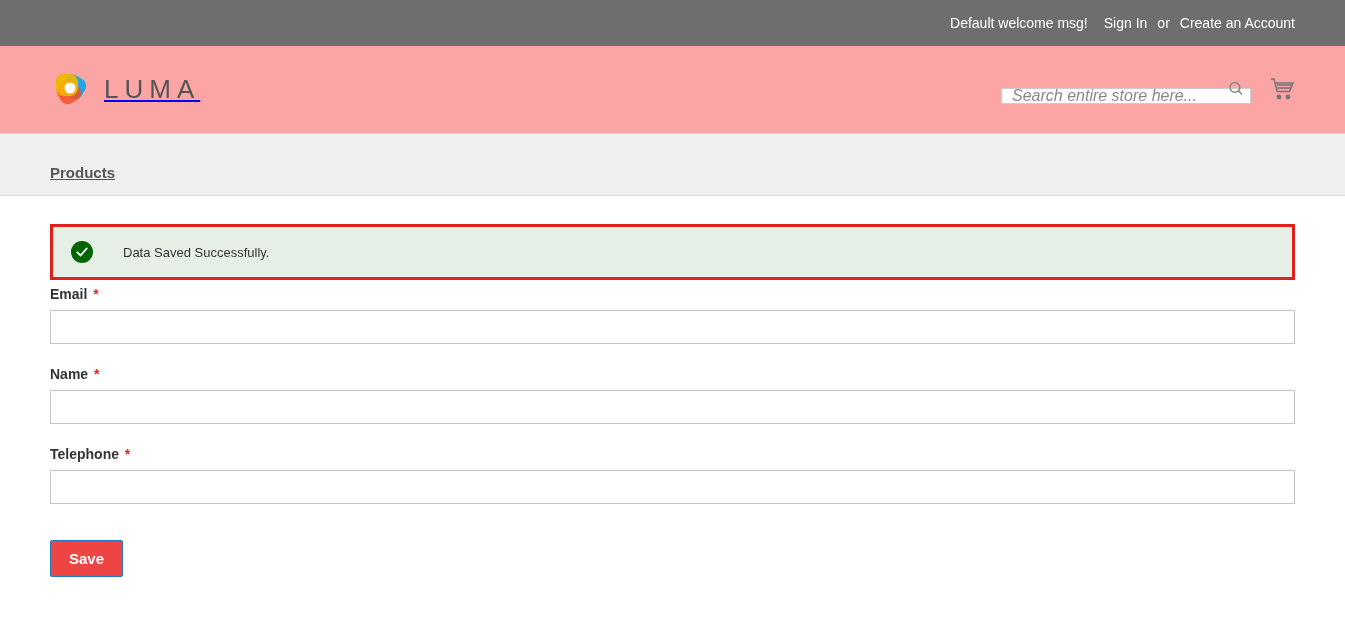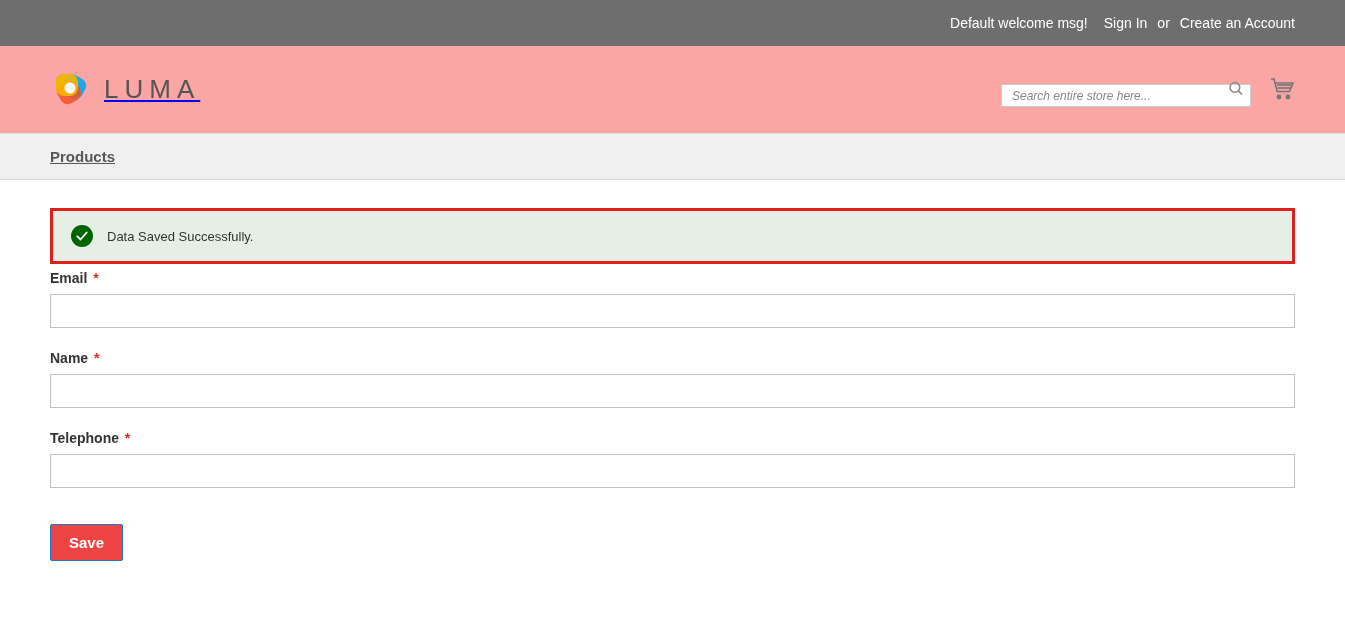--- a/index.html
+++ b/index.html
@@ -42,24 +42,24 @@
     letter-spacing: 6px;
     color: #555;
   }
   .header-right { display: flex; align-items: center; gap: 18px; }
   .search-wrap {
     position: relative;
     width: 250px;
   }
   .search-wrap input {
     width: 100%;
-    height: 23px;
+    height: 16px;
     border: 1px solid #ccc;
     padding: 0 34px 0 10px;
-    font-size: 12px;
+    font-size: 16px;
     color: #333;
     margin-top: 12px;
   }
   .search-wrap input::placeholder { color: #888; font-style: italic; }
   .search-wrap .search-btn {
     position: absolute;
     right: 6px; top: 50%;
     transform: translateY(-50%);
     background: none; border: none; padding: 0;
     cursor: pointer;
@@ -73,37 +73,38 @@
     border-top: 1px solid #ddd;
     border-bottom: 1px solid #ddd;
     padding: 0 50px;
   }
   .nav-bar .nav-item {
     display: inline-block;
     padding: 14px 0;
     font-size: 15px;
     font-weight: 700;
     color: #575757;
+    margin-top: 16px;
   }
 
   
   .columns { padding: 0 50px; }
 
   
   .message-highlight {
     border: 3px solid #e0201b;
     margin-top: 28px;
     margin-bottom: 6px;
   }
   .message-success {
     background: #e5efe5;
     padding: 14px 18px 14px 18px;
     display: flex;
     align-items: center;
-    gap: 14px;
+    gap: 30px;
     color: #333;
     font-size: 13px;
   }
   .check-badge {
     width: 22px; height: 22px;
     border-radius: 50%;
     background: #006400;
     display: flex; align-items: center; justify-content: center;
     flex: 0 0 auto;
   }

